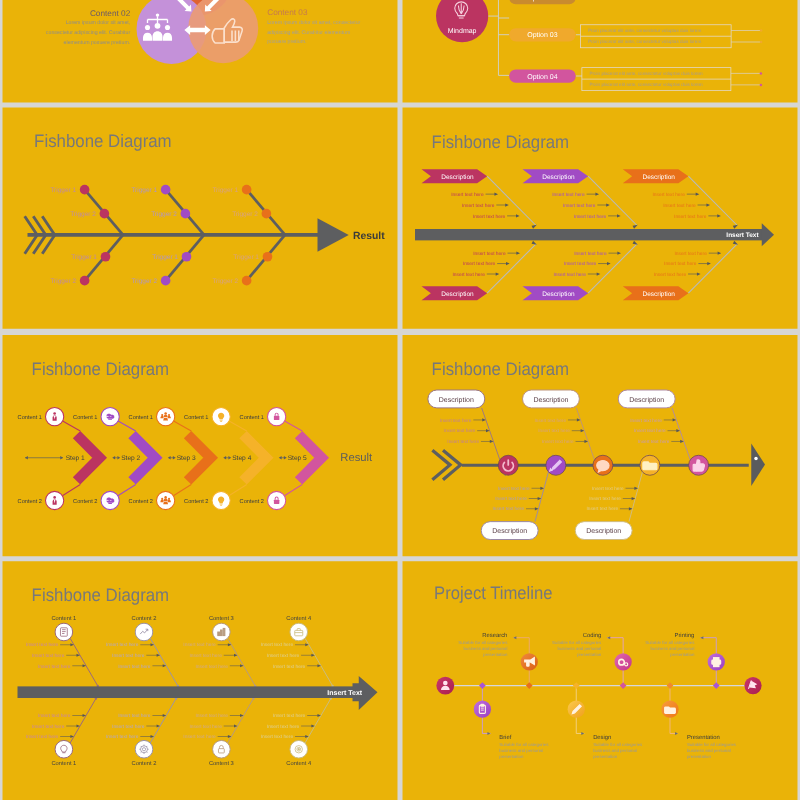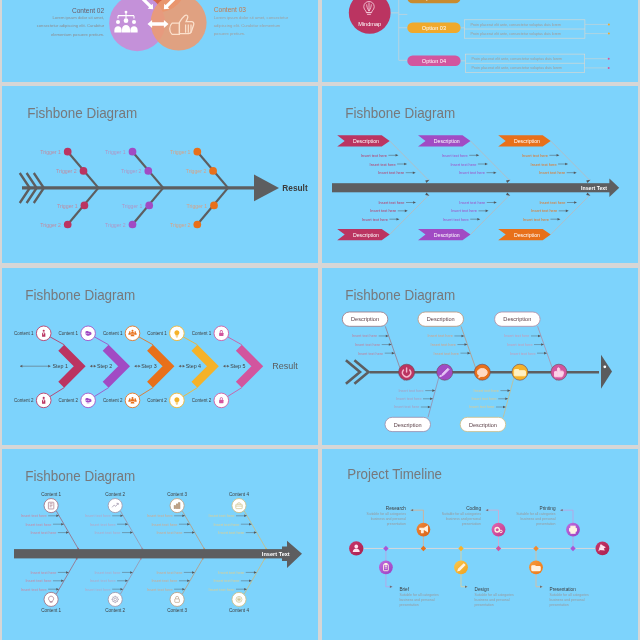--- a/index.html
+++ b/index.html
@@ -1,18 +1,18 @@
 <!DOCTYPE html>
 <html><head>
 <meta charset="utf-8">
 <style>
   html,body{margin:0;padding:0;}
   body{width:640px;height:640px;background:#d6d6d6;font-family:"Liberation Sans",sans-serif;overflow:hidden;}
   .grid{position:absolute;left:0;top:0;width:640px;height:640px;}
-  .panel{position:absolute;background:#7dd3fc;overflow:hidden;}
+  .panel{position:absolute;background:#eab308;overflow:hidden;}
   svg{display:block;}
   .ttl{fill:#77787b;font-family:"Liberation Sans",sans-serif;font-weight:400;}
 </style>
 </head>
 <body>
 
 <div class="grid">
   <div class="panel" style="left:2px;top:0;width:316px;height:82px;">
     <svg width="316" height="82" viewBox="0 0 316 82">
       <g>

